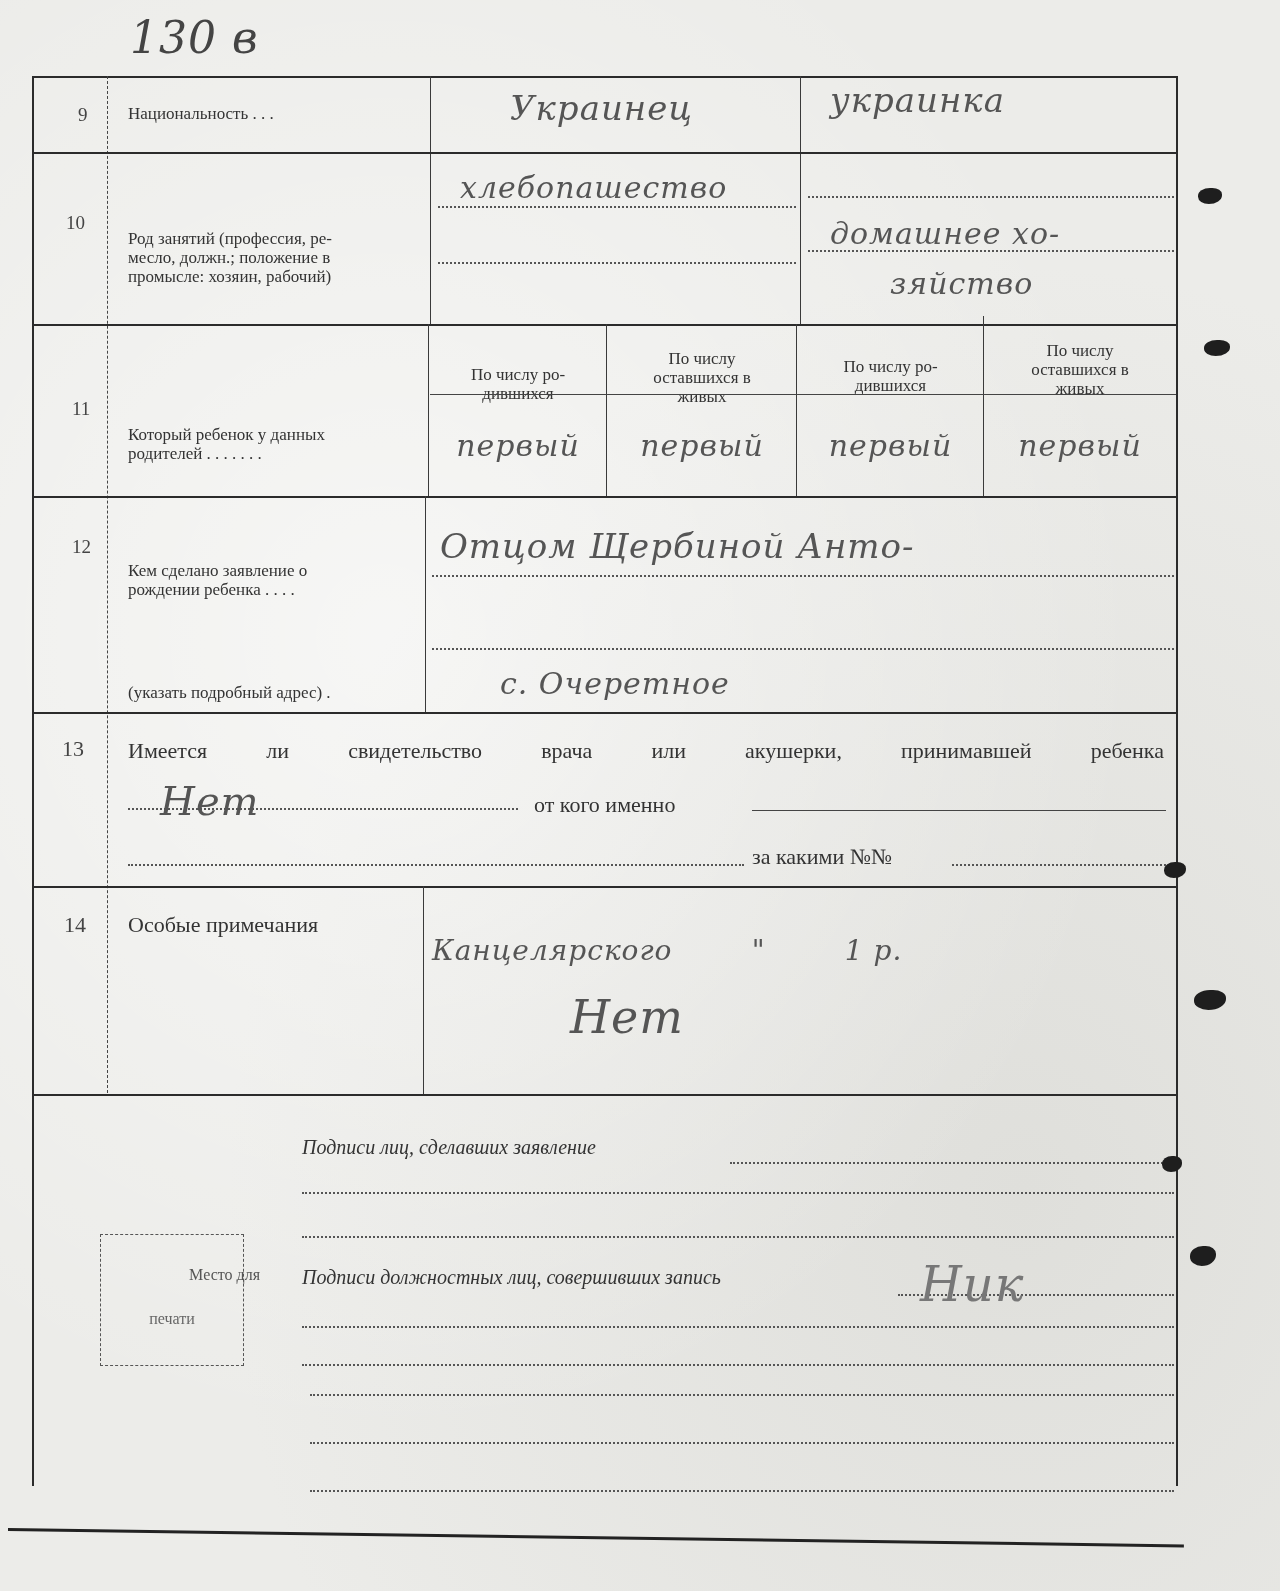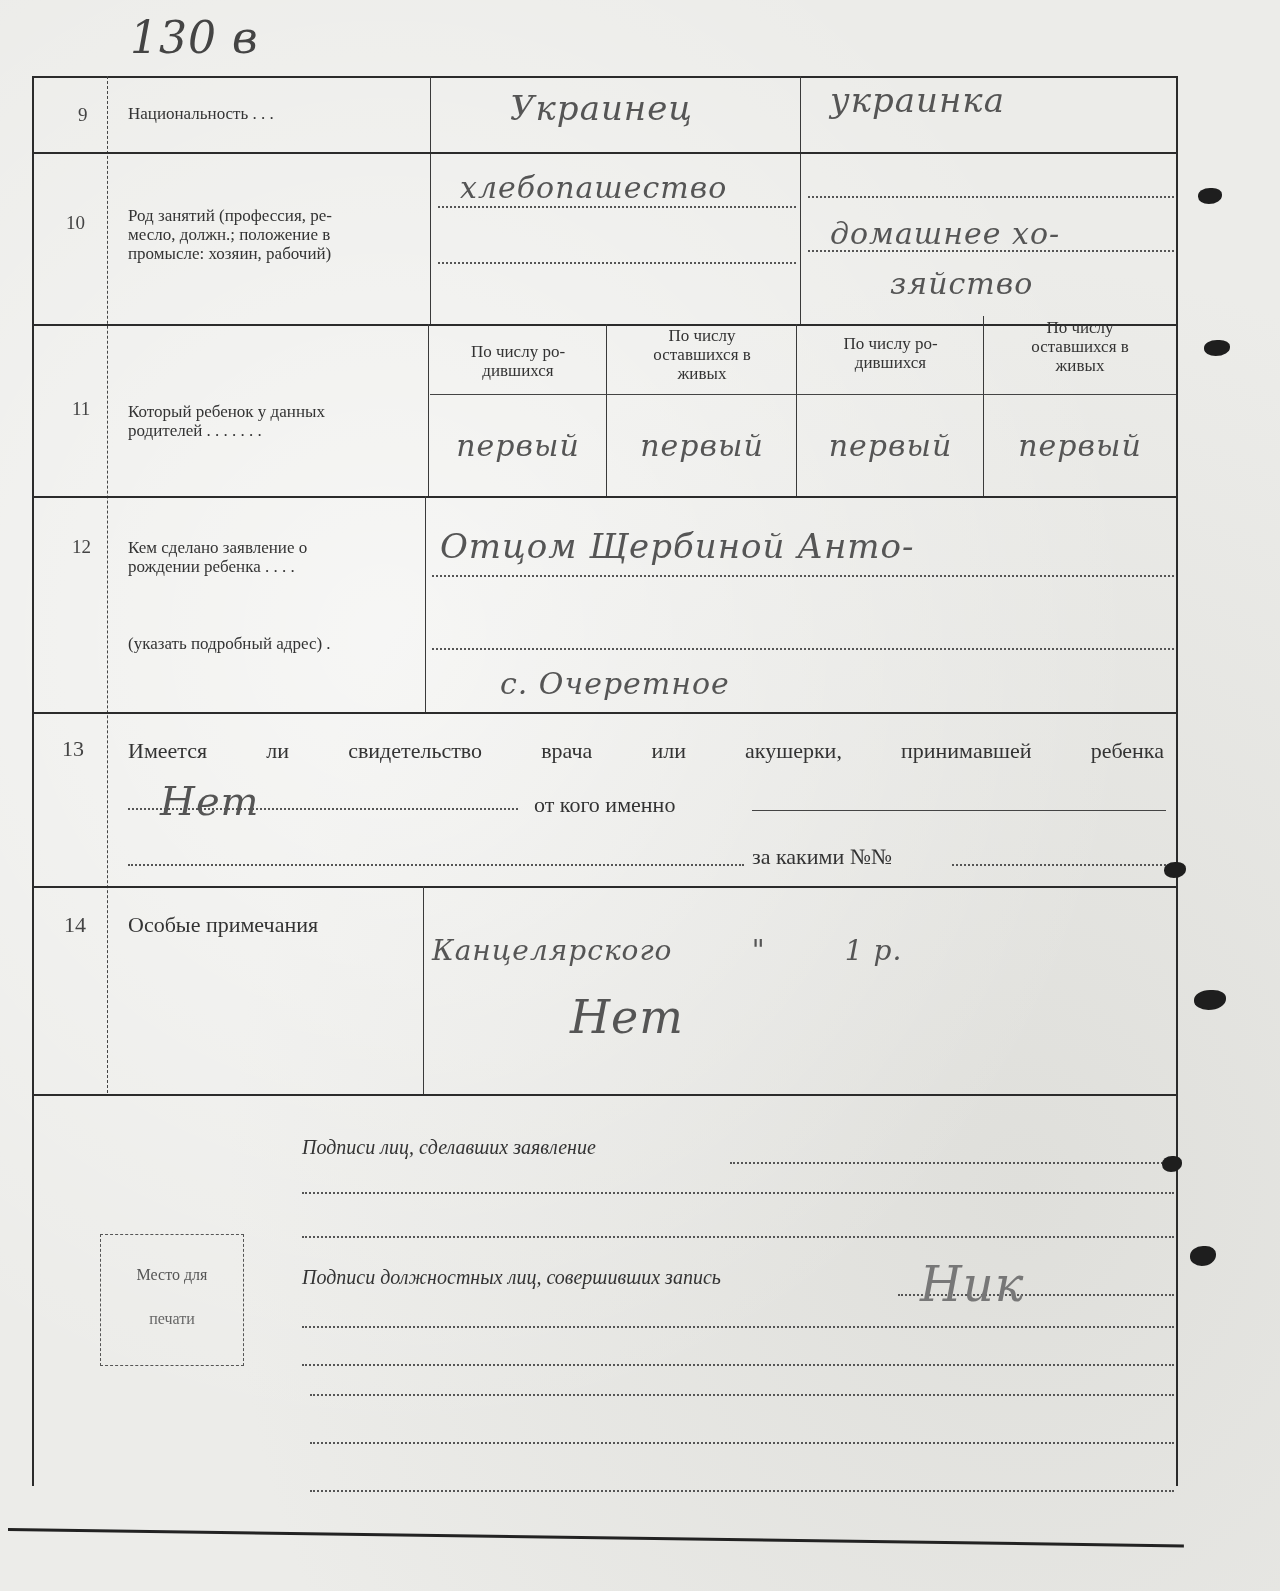--- a/index.html
+++ b/index.html
@@ -21,21 +21,21 @@
     font-style: italic; color: #555; letter-spacing: 1px;
     position: absolute; white-space: nowrap;
   }
   .print { position: absolute; white-space: nowrap; color: #333; }
   .lbl { font-family: "Liberation Serif", "DejaVu Serif", serif; }
   .frame { position: absolute; border: 2px solid #2b2b2b; }
   .hline { position: absolute; height: 0; border-top: 2px solid #2b2b2b; }
   .vline { position: absolute; width: 0; border-left: 1.5px solid #3a3a3a; }
   .dotline { position: absolute; height: 0; border-top: 2px dotted #555; }
   .thinline { position: absolute; height: 0; border-top: 1.5px solid #444; }
-  .small { font-size: 17px; line-height: 19px; }
+  .small { font-size: 17px; line-height: 19px; margin-top: 23px; }
   .num { font-size: 19px; font-family: "Liberation Serif", serif; color: #444; }
   .center { text-align: center; }
   .stamp-box { position: absolute; border: 1.5px dashed #555; }
   .blot { position: absolute; background: #1e1e1e; border-radius: 50% 40% 55% 45%; }
   .ital { font-style: italic; font-family: "Liberation Serif", serif; }
 </style>
 </head>
 <body>
 
 <div class="paper">
@@ -104,21 +104,21 @@
   <div class="hand center" style="left:608px; top:428px; width:188px; font-size:30px;">первый</div>
   <div class="hand center" style="left:798px; top:428px; width:185px; font-size:30px;">первый</div>
   <div class="hand center" style="left:985px; top:428px; width:190px; font-size:30px;">первый</div>
   <div class="hline" style="left:32px; top:496px; width:1146px;"></div>
 
   <div class="print num" style="left:72px; top:536px;">12</div>
   <div class="print lbl small" style="left:128px; top:538px;">
     <div>Кем сделано заявление о</div>
     <div>рождении ребенка . . . .</div>
   </div>
-  <div class="print lbl small" style="left:128px; top:634px;">(указать подробный адрес) .</div>
+  <div class="print lbl small" style="left:128px; top:660px;">(указать подробный адрес) .</div>
   <div class="vline" style="left:425px; top:496px; height:216px;"></div>
   <div class="hand" style="left:440px; top:526px; font-size:34px;">Отцом Щербиной Анто-</div>
   <div class="dotline" style="left:432px; top:575px; width:742px;"></div>
   <div class="dotline" style="left:432px; top:648px; width:742px;"></div>
   <div class="hand" style="left:500px; top:666px; font-size:30px;">с. Очеретное</div>
   <div class="hline" style="left:32px; top:712px; width:1146px;"></div>
 
   <div class="print num" style="left:62px; top:736px; font-size:22px;">13</div>
   <div class="print lbl" style="left:128px; top:738px; width:1036px; font-size:22px; text-align:justify; text-align-last:justify; word-spacing:10px;">Имеется ли свидетельство врача или акушерки, принимавшей ребенка</div>
   <div class="dotline" style="left:128px; top:808px; width:390px;"></div>
@@ -136,21 +136,21 @@
   <div class="hand" style="left:432px; top:934px; font-size:28px; white-space:pre;">Канцелярского        "        1 р.</div>
   <div class="hand" style="left:570px; top:990px; font-size:46px;">Нет</div>
   <div class="hline" style="left:32px; top:1094px; width:1146px;"></div>
 
   <div class="print ital" style="left:302px; top:1136px; font-size:20px;">Подписи лиц, сделавших заявление</div>
   <div class="dotline" style="left:730px; top:1162px; width:444px;"></div>
   <div class="dotline" style="left:302px; top:1192px; width:872px;"></div>
   <div class="dotline" style="left:302px; top:1236px; width:872px;"></div>
 
   <div class="stamp-box" style="left:100px; top:1234px; width:142px; height:130px;"></div>
-  <div class="print lbl center" style="left:100px; top:1266px; width:144px; font-size:16px; color:#555;">Место для</div>
+  <div class="print lbl center" style="left:116px; top:1266px; width:144px; font-size:16px; color:#555;text-align:right;">Место для</div>
   <div class="print lbl center" style="left:100px; top:1310px; width:144px; font-size:16px; color:#666;">печати</div>
 
   <div class="print ital" style="left:302px; top:1266px; font-size:20px;">Подписи должностных лиц, совершивших запись</div>
   <div class="dotline" style="left:898px; top:1294px; width:276px;"></div>
   <div class="hand" style="left:920px; top:1256px; font-size:48px; color:#777;text-align:right;">Ник</div>
   <div class="dotline" style="left:302px; top:1326px; width:872px;"></div>
   <div class="dotline" style="left:302px; top:1364px; width:872px;"></div>
   <div class="dotline" style="left:310px; top:1394px; width:864px;"></div>
   <div class="dotline" style="left:310px; top:1442px; width:864px;"></div>
   <div class="dotline" style="left:310px; top:1490px; width:864px;"></div>

